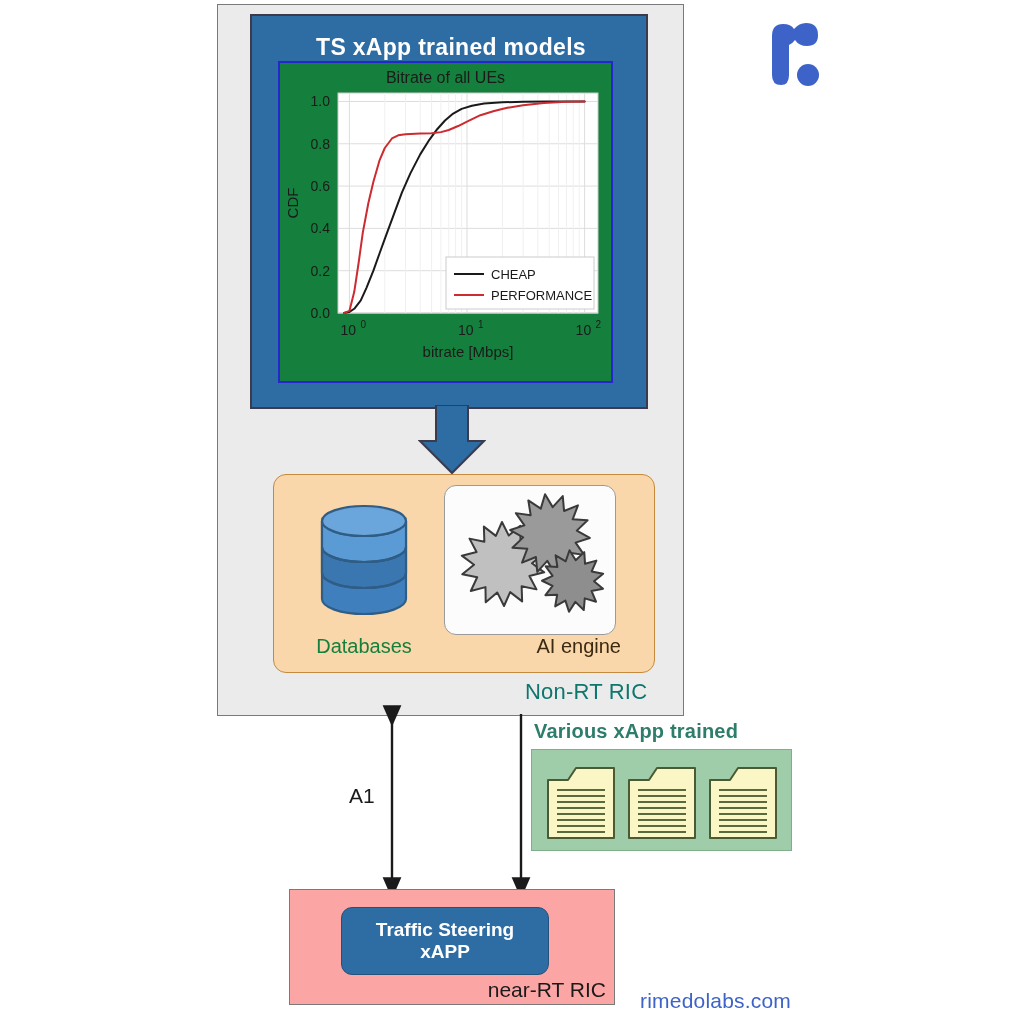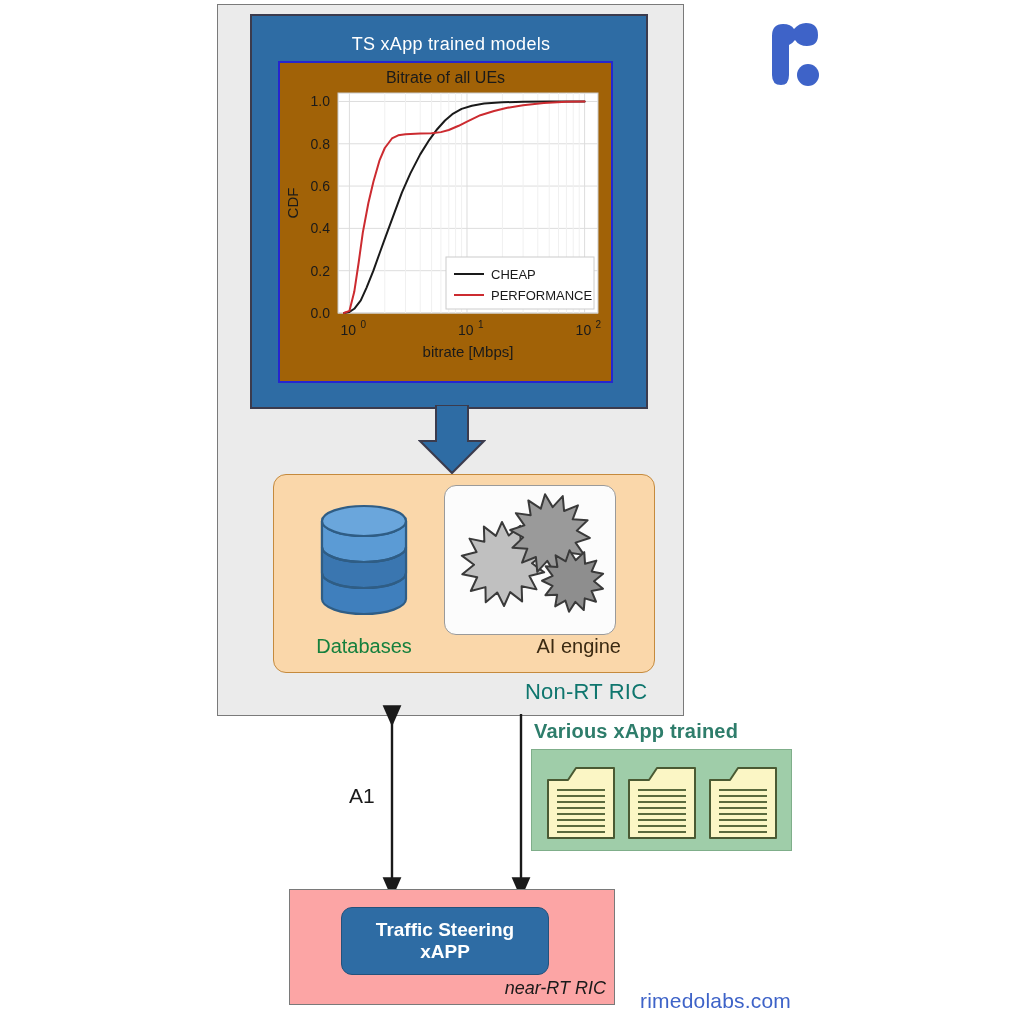--- a/index.html
+++ b/index.html
@@ -9,25 +9,25 @@
   
   #nonrt-box{position:absolute;left:217px;top:4px;width:467px;height:712px;
              background:#ebebeb;border:1.5px solid #7a7a7a;box-sizing:border-box;}
   #nonrt-label{position:absolute;left:525px;top:679px;font-size:22px;color:#0f766e;
                letter-spacing:.2px;white-space:nowrap;}
 
   
   #models-box{position:absolute;left:250px;top:14px;width:398px;height:395px;
               background:#2e6ca4;border:2px solid #3b3b4d;box-sizing:border-box;}
   #models-title{position:absolute;left:0;top:18px;width:398px;text-align:center;
-                color:#ffffff;font-size:18px;font-weight:normal;letter-spacing:.3px;}
+                color:#ffffff;font-size:23px;font-weight:bold;letter-spacing:.3px;}
 
   
   #chart-panel{position:absolute;left:278px;top:61px;width:335px;height:322px;
-               background:#a16207;border:2.5px solid #2626cf;box-sizing:border-box;}
+               background:#15803d;border:2.5px solid #2626cf;box-sizing:border-box;}
   #chart-title{position:absolute;left:0;top:6px;width:331px;text-align:center;
                font-size:16px;color:#1a1a1a;}
   #chart-svg{position:absolute;left:0;top:0;}
 
   
   #down-arrow{position:absolute;left:418px;top:405px;}
 
   
   #orange-box{position:absolute;left:273px;top:474px;width:382px;height:199px;
               background:#fad7aa;border:1.6px solid #c58a3d;border-radius:13px;
@@ -54,21 +54,21 @@
 
   
   #nearrt-box{position:absolute;left:289px;top:889px;width:326px;height:116px;
               background:#fca5a5;border:1.5px solid #7a7a7a;box-sizing:border-box;}
   #ts-xapp{position:absolute;left:51px;top:17px;width:208px;height:68px;
            background:#2e6ca4;border:1.5px solid #24527c;border-radius:11px;
            box-sizing:border-box;display:flex;align-items:center;justify-content:center;
            flex-direction:column;color:#ffffff;font-size:19px;font-weight:bold;
            line-height:1.18;text-align:center;}
   #nearrt-label{position:absolute;left:170px;top:88px;width:146px;text-align:right;
-                font-size:18px;color:#1a1a1a;font-style:italic;}
+                font-size:21px;color:#1a1a1a;}
 
   
   #logo{position:absolute;left:752px;top:8px;}
   #brand-text{position:absolute;left:640px;top:989px;font-size:21px;font-weight:normal;
               color:#3e63c8;letter-spacing:.2px;text-align:center;}
 </style>
 </head>
 <body>
 
 <div id="nonrt-box"></div>

